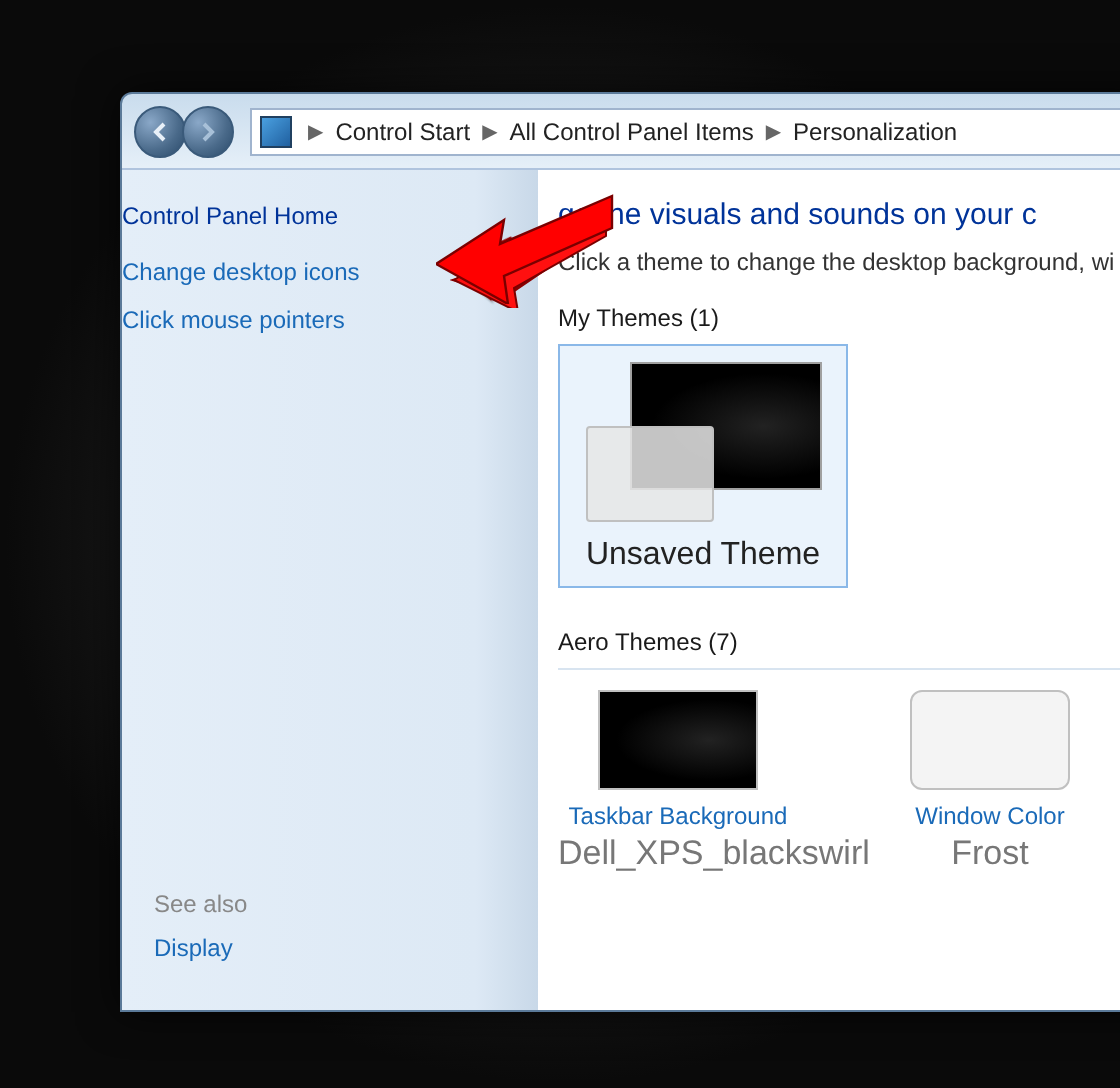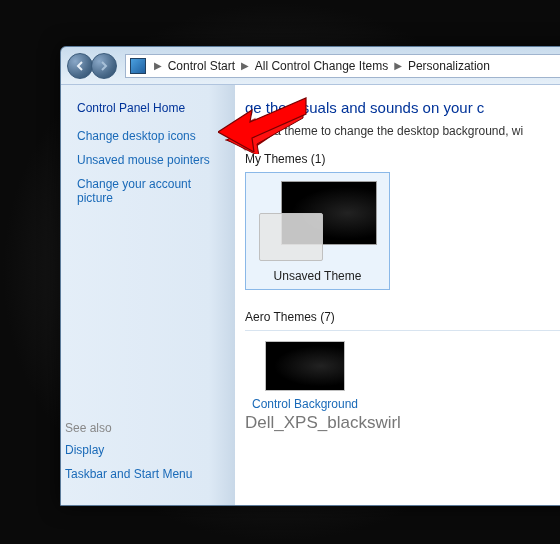--- a/index.html
+++ b/index.html
@@ -45,29 +45,29 @@
     font-size: 12px; color: #222;
   }
   .bc-icon {
     width: 16px; height: 16px; margin-right: 2px;
     background: linear-gradient(135deg, #4aa0e0, #2060a0);
     border: 1px solid #204060;
   }
   .bc-sep { color: #666; margin: 0 6px; font-size: 10px; }
   .content { display: flex; height: calc(100% - 38px); }
   .sidebar {
-    width: 174px;
+    width: 208px;
     background: linear-gradient(to right, #e4eef8 0%, #dde9f5 85%, #c8d8e8 100%);
-    padding: 16px 16px;
+    padding: 16px 0;
     position: relative;
   }
   .side-title { color: #003399; font-size: 12px; margin-bottom: 14px; }
   .side-link { color: #1a6ab8; font-size: 12px; margin-bottom: 10px; cursor: pointer; }
   .see-also {
-    position: absolute; bottom: 14px; left: 4px;
+    position: absolute; bottom: 14px; left: 16px;
   }
   .see-also .hdr { color: #888; margin-bottom: 8px; }
   .main {
     flex: 1; background: #fff; padding: 14px 10px;
     overflow: hidden;
   }
   .main h1 { color: #003399; font-size: 15px; font-weight: normal; margin-bottom: 8px; white-space: nowrap; }
   .instr { color: #333; font-size: 12px; margin-bottom: 14px; white-space: nowrap; }
   .section-hdr { color: #1a1a1a; font-size: 12px; margin-bottom: 6px; }
   .theme-box {
@@ -84,21 +84,21 @@
     background: radial-gradient(ellipse at 70% 50%, #222222, #000000 60%);
     border: 1px solid #a0a0a0;
   }
   .thumb-front {
     position: absolute; left: 0; bottom: 0;
     width: 64px; height: 48px;
     background: rgba(230,230,230,0.85);
     border: 1px solid #c0c0c0;
     border-radius: 2px;
   }
-  .theme-label { color: #222; font-size: 12px; }
+  .theme-label { color: #222; font-size: 16px; }
   .divider { border: none; border-top: 1px solid #d8e4f0; margin: 6px 0 10px; }
   .ops { display: flex; gap: 36px; }
   .op { text-align: center; width: 120px; }
   .op-thumb {
     width: 80px; height: 50px; margin: 0 auto 6px;
     border: 1px solid #c0c0c0;
   }
   .op-thumb.bg { background: radial-gradient(ellipse at 70% 50%, #222222, #000000 60%); }
   .op-thumb.color { background: #f4f4f4; border-radius: 6px; }
   .op-link { color: #1a6ab8; font-size: 12px; }
@@ -123,36 +123,34 @@
         <svg width="12" height="12" viewBox="0 0 12 12">
             <path d="M4 2 L8 6 L4 10" stroke="#a8c0d8" stroke-width="2" fill="none"></path>
           </svg>
       </div>
     </div>
     <div class="breadcrumb">
       <div class="bc-icon"></div>
       <span class="bc-sep">▶</span>
       <span>Control Start</span>
       <span class="bc-sep">▶</span>
-      <span>All Control Change Items</span>
+      <span>All Control Panel Items</span>
       <span class="bc-sep">▶</span>
       <span>Personalization</span>
     </div>
   </div>
 
   <div class="content">
     <div class="sidebar">
       <div class="side-title">Control Panel Home</div>
       <div class="side-link">Change desktop icons</div>
-      <div class="side-link">Unsaved mouse pointers</div>
-      <div class="side-link">Change your account picture</div>
+      <div class="side-link">Click mouse pointers</div>
       <div class="see-also">
         <div class="hdr">See also</div>
         <div class="side-link">Display</div>
-        <div class="side-link">Taskbar and Start Menu</div>
       </div>
     </div>
 
     <div class="main">
       <h1>ge the visuals and sounds on your c</h1>
       <div class="instr">Click a theme to change the desktop background, wi</div>
 
       <div class="section-hdr">My Themes (1)</div>
       <div class="theme-box">
         <div class="theme-thumb">
@@ -161,22 +159,27 @@
         </div>
         <div class="theme-label">Unsaved Theme</div>
       </div>
 
       <div class="section-hdr">Aero Themes (7)</div>
       <hr class="divider">
 
       <div class="ops">
         <div class="op">
           <div class="op-thumb bg"></div>
-          <div class="op-link">Control Background</div>
+          <div class="op-link">Taskbar Background</div>
           <div class="op-sub">Dell_XPS_blackswirl</div>
+        </div>
+        <div class="op">
+          <div class="op-thumb color"></div>
+          <div class="op-link">Window Color</div>
+          <div class="op-sub">Frost</div>
         </div>
       </div>
     </div>
   </div>
 </div>
 
 <svg class="arrow" width="80" height="60">
   <defs>
     <filter id="ds">
         <feDropShadow dx="1" dy="1" stdDeviation="0.5" flood-opacity="0.4"></feDropShadow>

